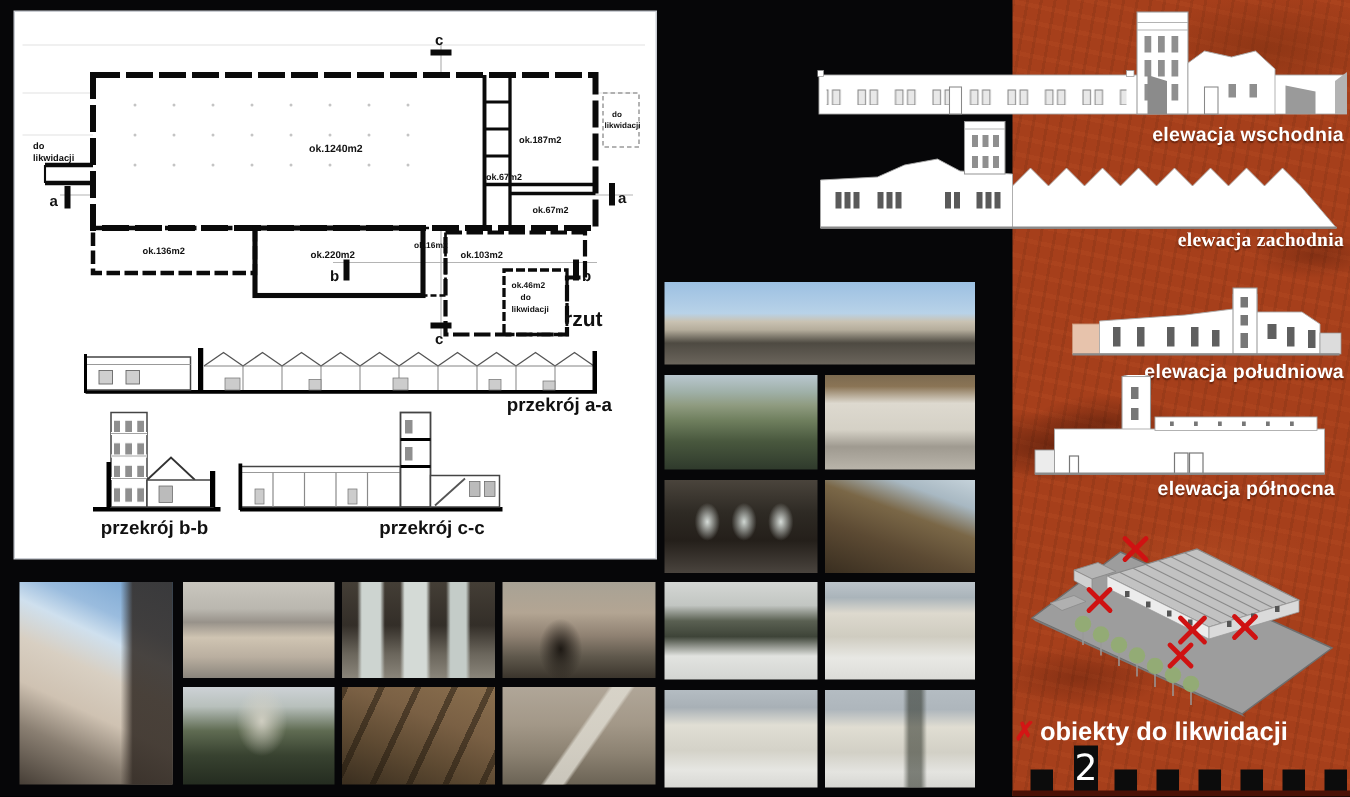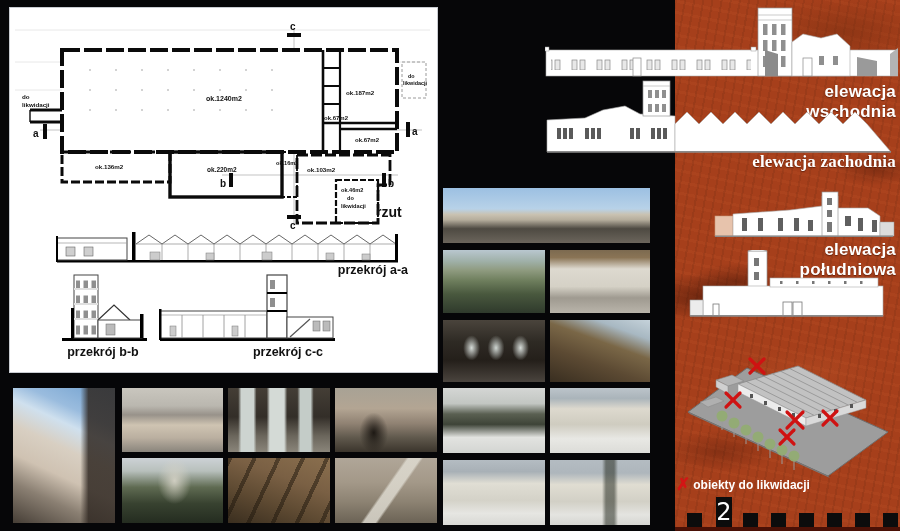--- a/index.html
+++ b/index.html
@@ -18,26 +18,26 @@
       radial-gradient(90px 34px at 12% 56%, rgba(40,8,0,.45), transparent 70%),
       radial-gradient(70px 26px at 28% 53%, rgba(40,8,0,.35), transparent 70%),
       radial-gradient(120px 50px at 75% 6%,  rgba(120,45,15,.5), transparent 70%),
       radial-gradient(60px 22px at 90% 32%,  rgba(50,12,2,.3), transparent 70%),
       radial-gradient(80px 30px at 20% 85%,  rgba(60,15,4,.3), transparent 70%),
       radial-gradient(100px 36px at 60% 70%, rgba(190,90,45,.25), transparent 70%),
       repeating-linear-gradient(100deg, rgba(0,0,0,.07) 0 2px, transparent 2px 9px),
       repeating-linear-gradient(12deg, rgba(255,130,70,.06) 0 3px, transparent 3px 11px);}
   #orange-bottom-edge{left:675px;top:527px;width:225px;height:4px;background:#4a1106;}
 
-  .elev-label{color:#fff;font-weight:bold;font-size:17px;letter-spacing:.2px;text-align:right;
+  .elev-label{color:#fff;font-weight:bold;font-size:13px;letter-spacing:.2px;text-align:right;
               text-shadow:0 1px 1px rgba(60,15,0,.6);}
 
   #legend{left:676px;top:478px;display:flex;align-items:center;gap:3px;}
   #legend .x-mark{color:#d41515;font-size:17px;font-weight:bold;line-height:14px;}
-  #legend .legend-text{color:#fff;font-weight:bold;font-size:12px;}
+  #legend .legend-text{color:#fff;font-weight:bold;font-size:17px;}
 
   .sq{position:absolute;background:#0c0c0c;}
   #page-num{color:#fff;font-size:24px;text-align:center;line-height:30px;font-family:"DejaVu Sans",sans-serif;}
 
   
   .ph{position:absolute;}
   .ph10{left:13px;top:388px;width:102px;height:135px;
     background:linear-gradient(90deg,transparent 66%,rgba(48,40,34,.85) 74%),
                linear-gradient(205deg,#6f9fce 0%,#9abcde 22%,#cfe0ee 32%,#d8cfc2 46%,#cfc2b2 62%,#8a7f72 78%,#463e36 100%);}
   .ph11{left:122px;top:388px;width:101px;height:64px;
@@ -354,20 +354,21 @@
         <rect x="140" y="31" width="2.5" height="3"></rect>
       <rect x="156" y="31" width="2.5" height="3"></rect>
         <rect x="172" y="31" width="2.5" height="3"></rect>
     </g>
     <rect x="2" y="50" width="13" height="16" fill="#ececec" stroke="#999" stroke-width="0.6"></rect>
     <rect x="25" y="54" width="6" height="12" fill="none" stroke="#777" stroke-width="0.8"></rect>
     <rect x="95" y="52" width="9" height="14" fill="none" stroke="#777" stroke-width="0.8"></rect>
     <rect x="105" y="52" width="9" height="14" fill="none" stroke="#777" stroke-width="0.8"></rect>
     <rect x="2" y="65" width="193" height="1.6" fill="#8a8a8a"></rect>
   </svg>
+  <div class="abs elev-label" style="left:730px;top:318px;width:160px;">elewacja północna</div>
 
   <svg class="abs" style="left:680px;top:352px;" width="215" height="128" viewBox="0 0 215 128">
     <polygon points="67,16 208,80 148,124 8,60" fill="#9d9d9d" stroke="#6e6e6e" stroke-width="1"></polygon>
     <polygon points="10,62 150,126 148,124 8,60" fill="#7a7a7a"></polygon>
     <g>
       <polygon points="58,32 118,14 186,48 126,66" fill="#c2c2c2" stroke="#8a8a8a" stroke-width="0.8"></polygon>
       <g stroke="#8a8a8a" stroke-width="0.7">
         <line x1="66.4" y1="29.5" x2="134.4" y2="63.5"></line>
           <line x1="75.4" y1="26.8" x2="143.4" y2="60.8"></line>
         <line x1="83.8" y1="24.3" x2="151.8" y2="58.3"></line>

